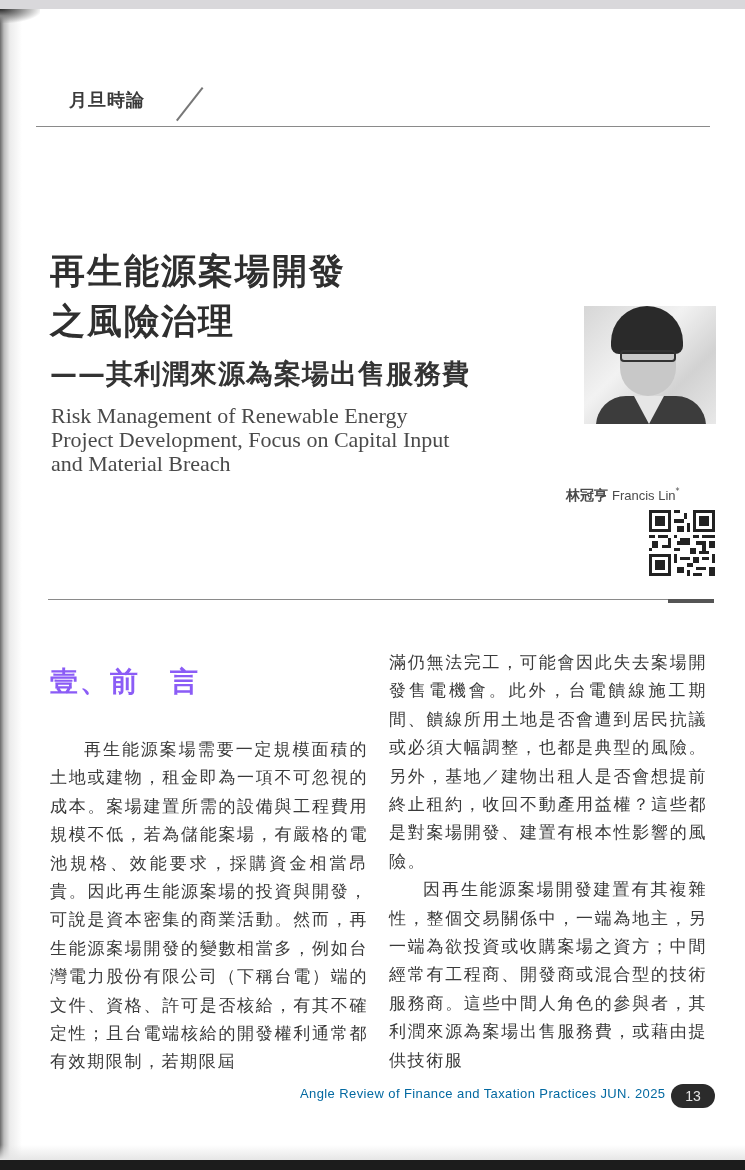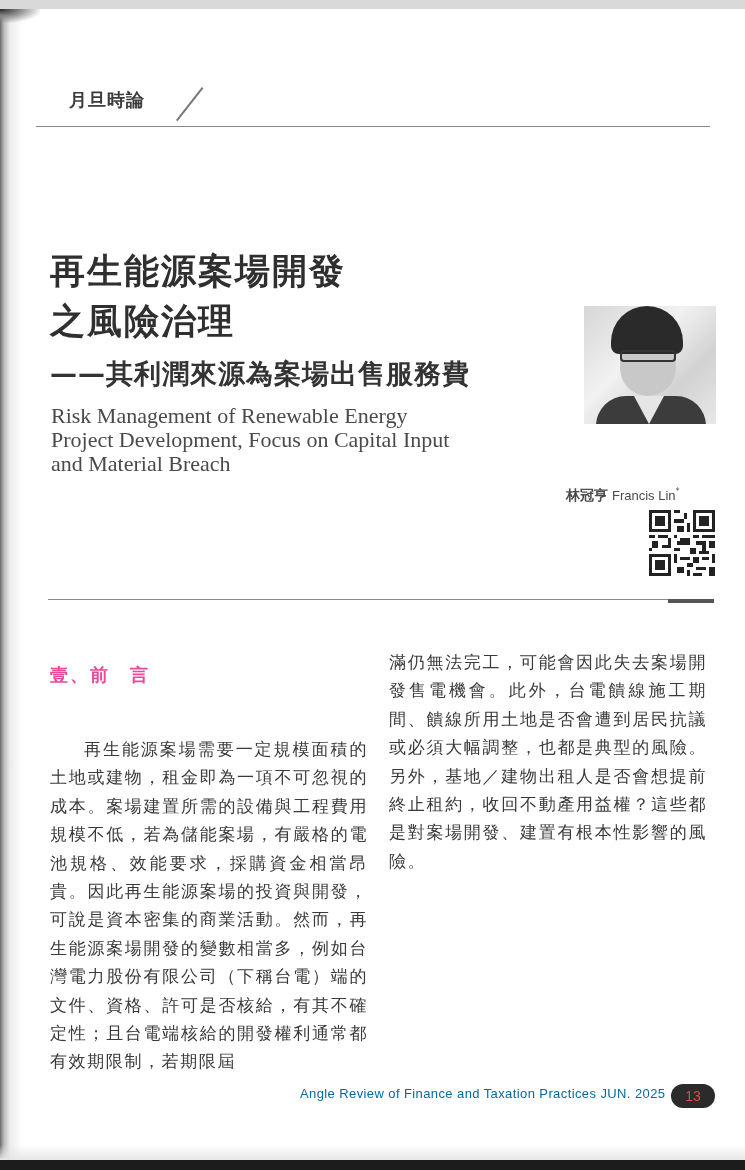--- a/index.html
+++ b/index.html
@@ -74,31 +74,31 @@
   .divider-accent { position: absolute; left: 668px; top: 599px; width: 46px; height: 4px; background: #555; }
 
   .col { position: absolute; width: 318px; font-size: 17px; line-height: 28.4px; color: #3a3a3a; letter-spacing: 1.6px; }
   .col-left { left: 50px; top: 735px; }
   .col-right { left: 389px; top: 648px; }
   .col p { margin: 0; text-align: justify; }
   .indent { text-indent: 2em; }
 
   .heading {
     position: absolute; left: 50px; top: 663px;
-    font-family: "DejaVu Serif", serif; font-weight: bold; font-size: 18px; color: #ec4899;
+    font-family: "DejaVu Serif", serif; font-weight: bold; font-size: 28px; color: #8b5cf6;
     letter-spacing: 2px; white-space: pre;
   }
 
   .footer {
     position: absolute; left: 300px; top: 1086px; white-space: nowrap;
     font-family: "Liberation Sans", sans-serif; font-size: 13px; color: #0369a1; letter-spacing: 0.4px;
   }
   .page-badge {
     position: absolute; left: 671px; top: 1084px; width: 44px; height: 24px; border-radius: 12px;
-    background: #2b2b2b; color: #ef4444; font-family: "Liberation Sans", sans-serif; font-size: 14px;
+    background: #2b2b2b; color: #e5e5e5; font-family: "Liberation Sans", sans-serif; font-size: 14px;
     text-align: center; line-height: 24px;
   }
 </style>
 </head>
 <body>
 
 <div class="topbar"></div>
 <div class="left-shadow"></div>
 <div class="corner-shadow"></div>
 <div class="bottom-fade"></div>
@@ -181,16 +181,17 @@
 <div class="divider-accent"></div>
 
 <div class="heading">壹、前　言</div>
 
 <div class="col col-left">
   <p class="indent">再生能源案場需要一定規模面積的土地或建物，租金即為一項不可忽視的成本。案場建置所需的設備與工程費用規模不低，若為儲能案場，有嚴格的電池規格、效能要求，採購資金相當昂貴。因此再生能源案場的投資與開發，可說是資本密集的商業活動。然而，再生能源案場開發的變數相當多，例如台灣電力股份有限公司（下稱台電）端的文件、資格、許可是否核給，有其不確定性；且台電端核給的開發權利通常都有效期限制，若期限屆</p>
 </div>
 
 <div class="col col-right">
   <p>滿仍無法完工，可能會因此失去案場開發售電機會。此外，台電饋線施工期間、饋線所用土地是否會遭到居民抗議或必須大幅調整，也都是典型的風險。另外，基地／建物出租人是否會想提前終止租約，收回不動產用益權？這些都是對案場開發、建置有根本性影響的風險。</p>
+  <p class="indent">因再生能源案場開發建置有其複雜性，整個交易關係中，一端為地主，另一端為欲投資或收購案場之資方；中間經常有工程商、開發商或混合型的技術服務商。這些中間人角色的參與者，其利潤來源為案場出售服務費，或藉由提供技術服</p>
 </div>
 
 <div class="footer">Angle Review of Finance and Taxation Practices JUN. 2025</div>
 <div class="page-badge">13</div>
 
 </body></html>

